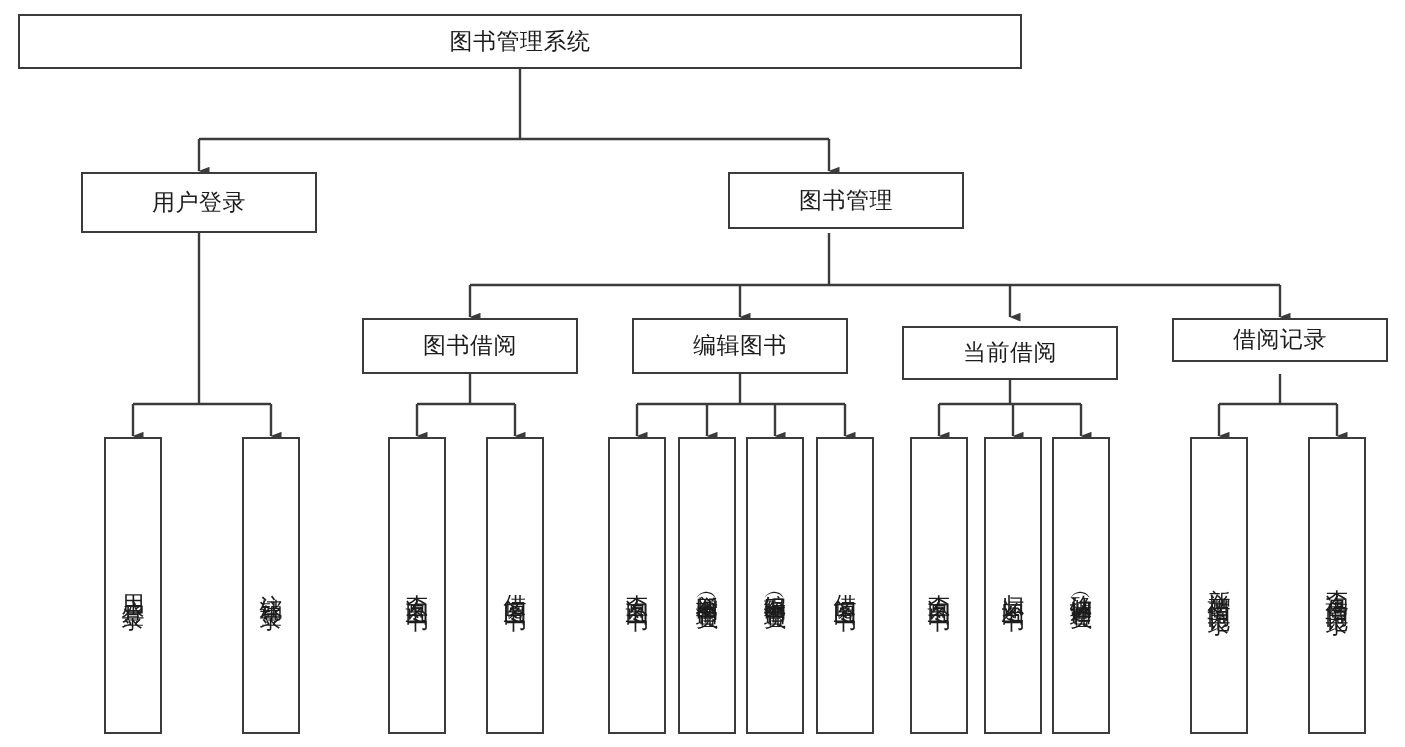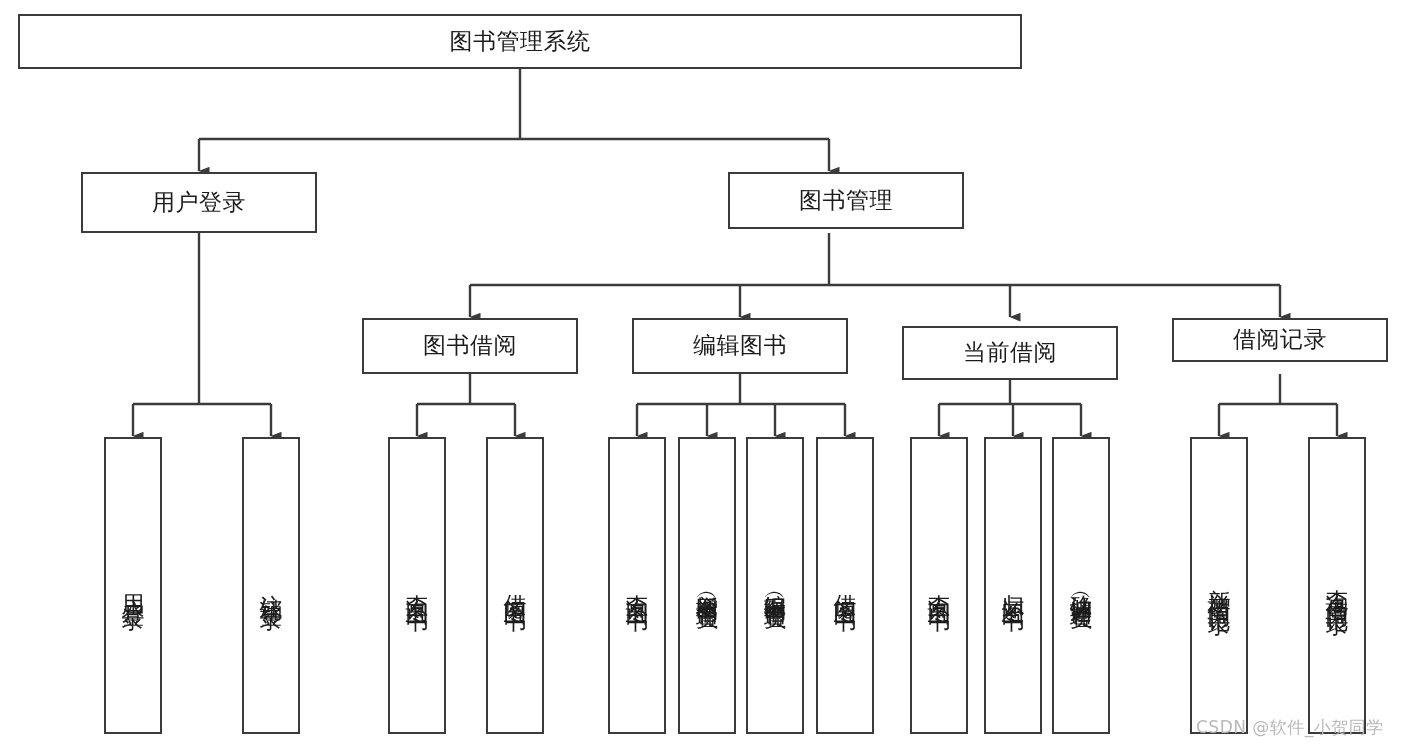--- a/index.html
+++ b/index.html
@@ -169,14 +169,13 @@
       <div class="node vertical tight" style="left: 1052px; top: 437px; width: 58px; height: 297px;">
         <span class="node-label">确认归还（管理员）</span>
       </div>
       <div class="node vertical" style="left: 1190px; top: 437px; width: 58px; height: 297px;">
         <span class="node-label">新增借阅记录</span>
       </div>
       <div class="node vertical" style="left: 1308px; top: 437px; width: 58px; height: 297px;">
         <span class="node-label">查询借阅记录</span>
       </div>
     </div>
-  <div class="watermark" style="left: 1196px; top: 716px;">CSDN @软件_小贺同学</div>
 </div>
 
 </body></html>

